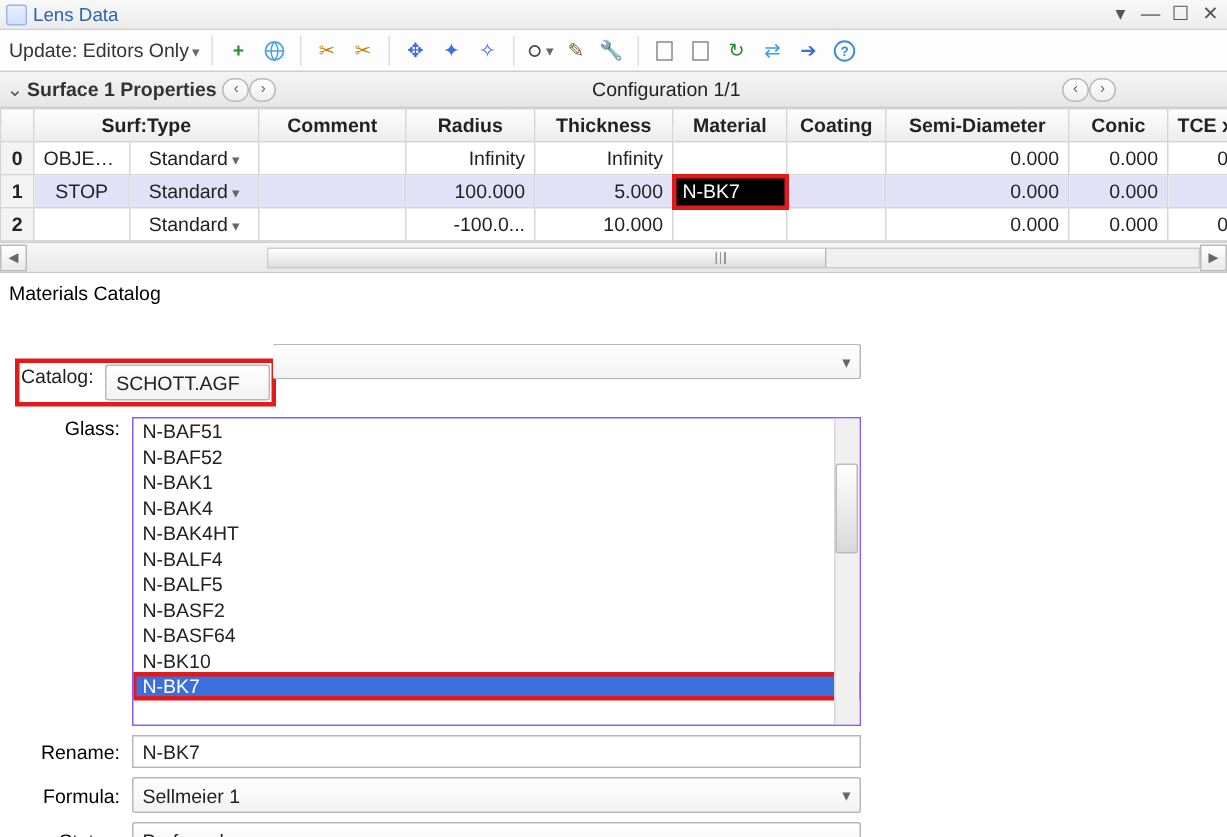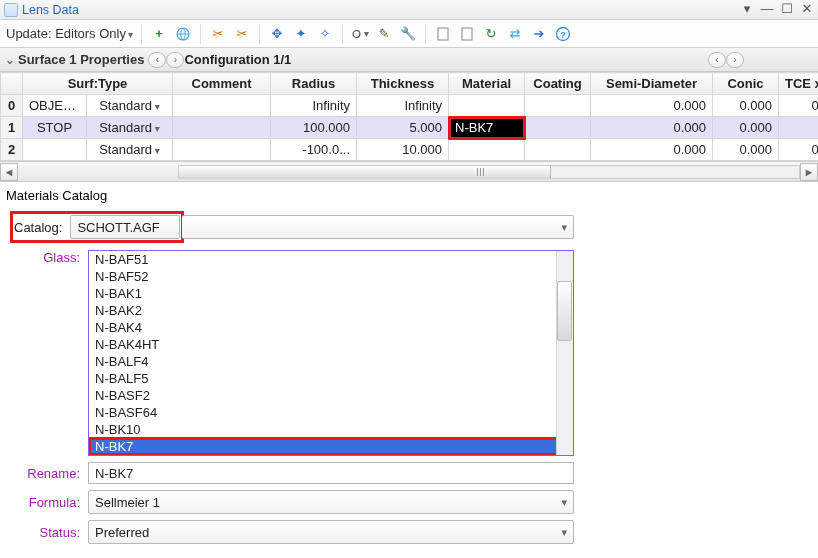--- a/index.html
+++ b/index.html
@@ -46,21 +46,21 @@
     border-bottom:1px solid #c9c9c9;
   }
   .propbar .expand { width:12px; text-align:center; color:#555;}
   .prop-title { font-weight:600; color:#333; margin-left:2px;}
   .nav-arrows { display:flex; gap:0; margin-left:4px;}
   .nav-arrow {
     width:18px; height:16px; border:1px solid #bbb; border-radius:9px;
     display:flex; align-items:center; justify-content:center;
     background:linear-gradient(#fff,#eee); font-size:10px; color:#666;
   }
-  .propbar .center { flex:1; text-align:left; font-weight:700;}
+  .propbar .center { flex:1; text-align:center; font-weight:400;}
   .propbar .right { width:70px; display:flex; justify-content:flex-end; gap:2px;}
   
   .grid-wrap { border-bottom:1px solid #c9c9c9; }
   table.grid { border-collapse:collapse; width:100%; table-layout:fixed;}
   table.grid th, table.grid td {
     border:1px solid #d6d6d6; padding:2px 6px; height:22px;
     white-space:nowrap; overflow:hidden; text-overflow:ellipsis;
     font-size:13px;
   }
   table.grid th {
@@ -91,21 +91,21 @@
   .hscroll .grip{ position:absolute; left:48%; top:2px; width:8px; height:8px;
      background:repeating-linear-gradient(90deg,#999 0 1px, transparent 1px 3px);}
   
   .catalog-panel {
     width:580px; padding:2px 0 0 0;
   }
   .catalog-title {
     padding:4px 6px; color:#000000; font-size:13px;
   }
   .form-row { display:flex; align-items:center; padding:3px 6px 3px 18px; }
-  .form-row label { width:62px; text-align:right; margin-right:8px; color:#a21caf;}
+  .form-row label { width:62px; text-align:right; margin-right:8px; color:#000000;}
   .dropdown {
     flex:1; height:24px; border:1px solid #b7b7b7;
     background:linear-gradient(#fff,#f2f2f2);
     display:flex; align-items:center; justify-content:space-between;
     padding:0 6px; border-radius:2px;
   }
   .dropdown .dd-arrow { color:#666; font-size:11px;}
   .catalog-outline{ outline:3px solid #e11b1b; outline-offset:-1px; padding:2px;}
   .listbox {
     flex:1; height:206px; border:1px solid #8b5cf6; background:#fff;
@@ -283,39 +283,38 @@
     <div class="grip"></div>
   </div>
   <div class="rarrow">►</div>
 </div>
 </div>
 
 <div class="catalog-panel">
   <div class="catalog-title">Materials Catalog</div>
 
   <div style="display:flex;align-items:center;padding:6px 6px 6px 12px;">
-    <div class="catalog-outline" style="display:flex;align-items:center;">
+    <div class="catalog-outline" style="display:flex;align-items:flex-start;margin-top:28px;">
       <label style="margin-right:8px;">Catalog:</label>
       <div class="dropdown" style="width:110px;flex:none">
         <span>SCHOTT.AGF</span>
       </div>
     </div>
     <div class="dropdown" style="margin-left:0;flex:1;border-left:none;">
       <span></span>
         <span class="dd-arrow">▾</span>
     </div>
   </div>
 
   <div class="form-row" style="align-items:flex-start;">
     <label>Glass:</label>
     <div class="listbox">
       <div class="item">N-BAF51</div>
       <div class="item">N-BAF52</div>
       <div class="item">N-BAK1</div>
-      <div class="item">N-BAK2</div>
       <div class="item">N-BAK4</div>
       <div class="item">N-BAK4HT</div>
       <div class="item">N-BALF4</div>
       <div class="item">N-BALF5</div>
       <div class="item">N-BASF2</div>
       <div class="item">N-BASF64</div>
       <div class="item">N-BK10</div>
       <div class="item selected">N-BK7</div>
       <div class="vscroll">
         <div class="vthumb"></div>

